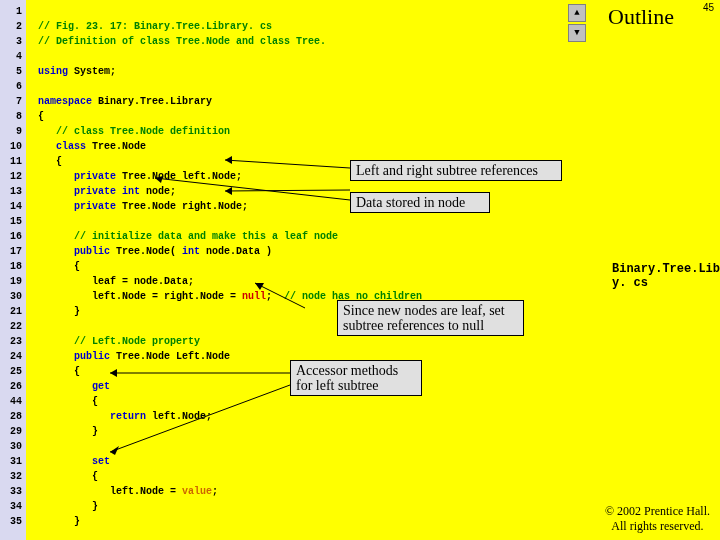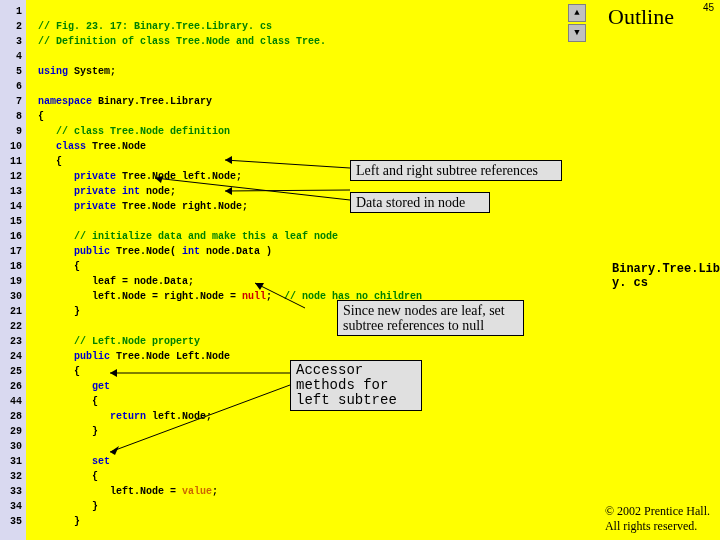--- a/index.html
+++ b/index.html
@@ -81,21 +81,21 @@
     width: 140px;
     line-height: 14px;
     margin-left: 34px;
   }
   .copyright {
     position: absolute;
     right: 10px;
     bottom: 6px;
     font-family: "Times New Roman", serif;
     font-size: 12px;
-    text-align: left;
+    text-align: center;
     color: #000;
   }
   .callout {
     position: absolute;
     background: #e0e0e0;
     border: 1px solid #000;
     font-family: "Times New Roman", serif;
     font-size: 14px;
     padding: 2px 5px;
     color: #000;
@@ -205,21 +205,21 @@
 
 <div class="copyright">
   <span>© 2002 Prentice Hall.</span><br>
   <span>All rights reserved.</span>
 </div>
 
 <div class="callout" style="left:350px; top:160px; width:200px;">Left and right subtree references</div>
 <div class="callout" style="left:350px; top:192px; width:128px;">Data stored in node</div>
 <div class="callout" style="left:300px; top:300px; width:175px;margin-left:37px;">Since new nodes are leaf, set
 subtree references to null</div>
-<div class="callout" style="left:290px; top:360px; width:120px;font-family:Liberation Mono, monospace;">Accessor methods
+<div class="callout" style="left:290px; top:360px; width:120px;">Accessor methods
 for left subtree</div>
 
 <svg class="arrow" style="left:220px; top:150px; width:135px; height:50px;">
   <line x1="130" y1="18" x2="5" y2="10"></line>
     <polygon points="5,10 12,6 12,14"></polygon>
 </svg>
 <svg class="arrow" style="left:220px; top:185px; width:135px; height:30px;">
   <line x1="130" y1="5" x2="5" y2="6"></line>
     <polygon points="5,6 12,2 12,10"></polygon>
 </svg>

